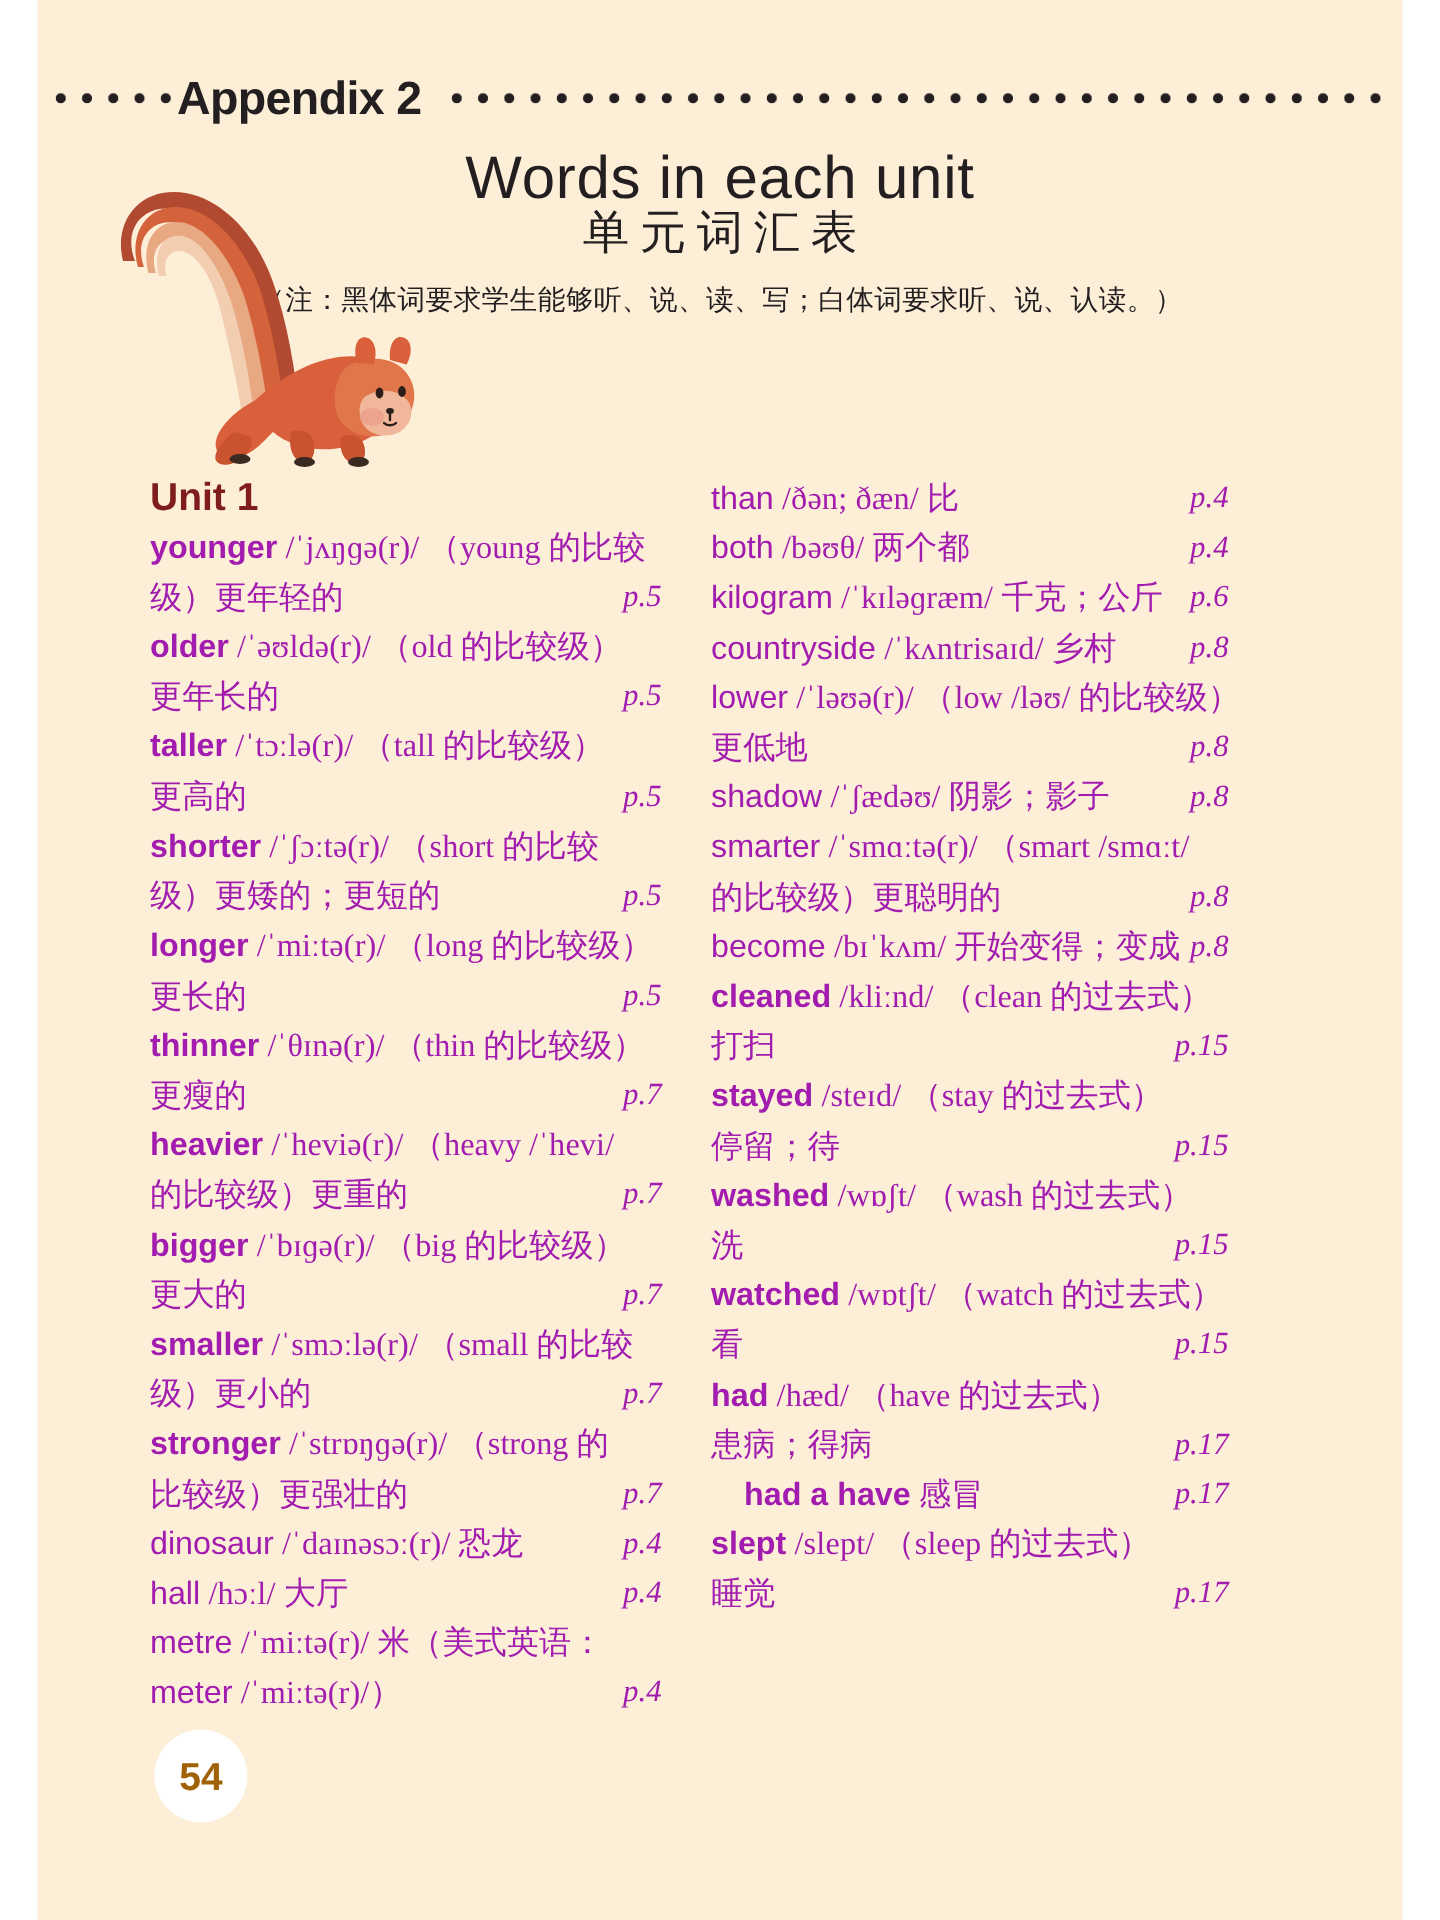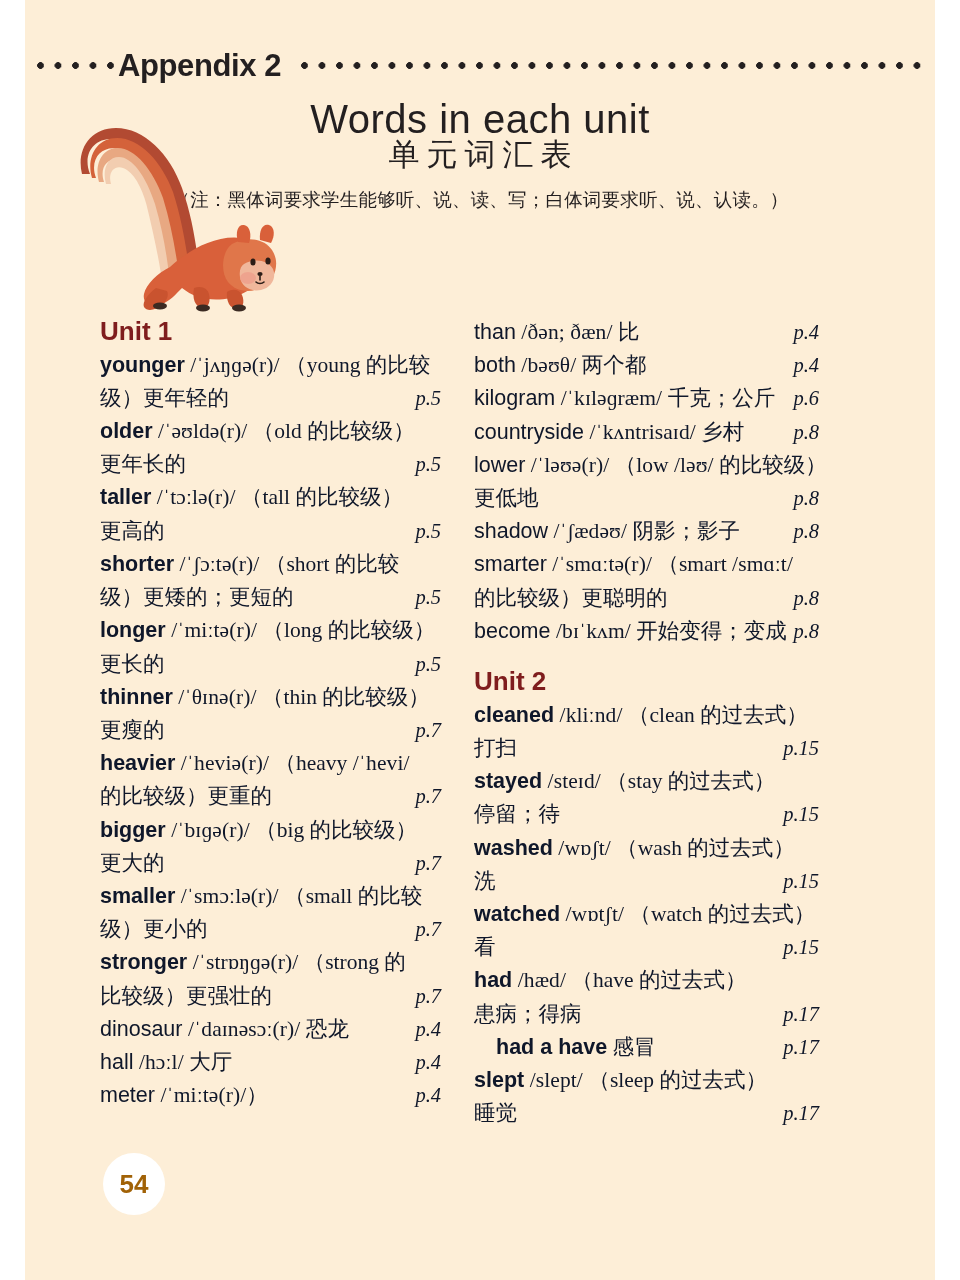--- a/index.html
+++ b/index.html
@@ -122,21 +122,21 @@
 
   .entry {
     position: relative;
     margin: 0;
     padding: 0;
   }
   .line {
     position: relative;
     font-size: 21.5px;
     line-height: 33.2px;
-    color: #0f172a;
+    color: #a21caf;
     white-space: nowrap;
   }
   .line.indent { padding-left: 22px; }
   
   .bold-word { font-weight: bold; }
   
   .light-word { font-weight: normal; }
   
   .ipa {
     font-family: "Liberation Serif", serif;
@@ -280,20 +280,21 @@
           <div class="line"><span class="bold-word">stronger</span><span class="ipa"> /ˈstrɒŋɡə(r)/ </span><span class="zh">（strong 的</span></div>
           <div class="line"><span class="zh">比较级）更强壮的</span><span class="pg">p.7</span></div>
         </div>
         <div class="entry">
           <div class="line"><span class="light-word">dinosaur</span><span class="ipa"> /ˈdaɪnəsɔː(r)/ </span><span class="zh">恐龙</span><span class="pg">p.4</span></div>
         </div>
         <div class="entry">
           <div class="line"><span class="light-word">hall</span><span class="ipa"> /hɔːl/ </span><span class="zh">大厅</span><span class="pg">p.4</span></div>
         </div>
         <div class="entry">
+          <div class="line"><span class="light-word">metre</span><span class="ipa"> /ˈmiːtə(r)/ </span><span class="zh">米（美式英语：</span></div>
           <div class="line"><span class="light-word">meter</span><span class="ipa"> /ˈmiːtə(r)/</span><span class="zh">）</span><span class="pg">p.4</span></div>
         </div>
       </div>
   </div>
 
   <div class="column" id="col-right">
     <div id="right-cont-entries">
         <div class="entry">
           <div class="line"><span class="light-word">than</span><span class="ipa"> /ðən; ðæn/ </span><span class="zh">比</span><span class="pg">p.4</span></div>
         </div>
@@ -314,21 +315,20 @@
           <div class="line"><span class="light-word">shadow</span><span class="ipa"> /ˈʃædəʊ/ </span><span class="zh">阴影；影子</span><span class="pg">p.8</span></div>
         </div>
         <div class="entry">
           <div class="line"><span class="light-word">smarter</span><span class="ipa"> /ˈsmɑːtə(r)/ </span><span class="zh">（smart </span><span class="ipa">/smɑːt/</span></div>
           <div class="line"><span class="zh">的比较级）更聪明的</span><span class="pg">p.8</span></div>
         </div>
         <div class="entry">
           <div class="line"><span class="light-word">become</span><span class="ipa"> /bɪˈkʌm/ </span><span class="zh">开始变得；变成</span><span class="pg">p.8</span></div>
         </div>
       </div>
-    <div class="unit-head">Unit 2</div>
     <div id="right-entries">
         <div class="entry">
           <div class="line"><span class="bold-word">cleaned</span><span class="ipa"> /kliːnd/ </span><span class="zh">（clean 的过去式）</span></div>
           <div class="line"><span class="zh">打扫</span><span class="pg">p.15</span></div>
         </div>
         <div class="entry">
           <div class="line"><span class="bold-word">stayed</span><span class="ipa"> /steɪd/ </span><span class="zh">（stay 的过去式）</span></div>
           <div class="line"><span class="zh">停留；待</span><span class="pg">p.15</span></div>
         </div>
         <div class="entry">

